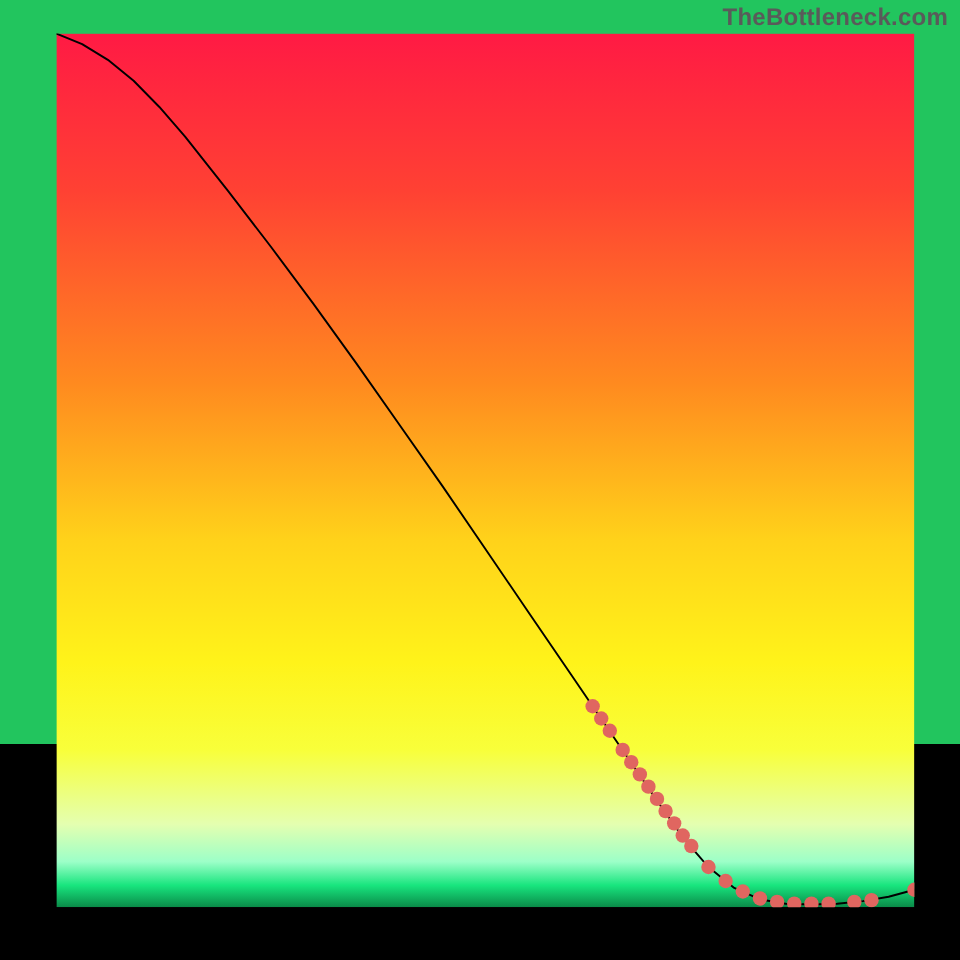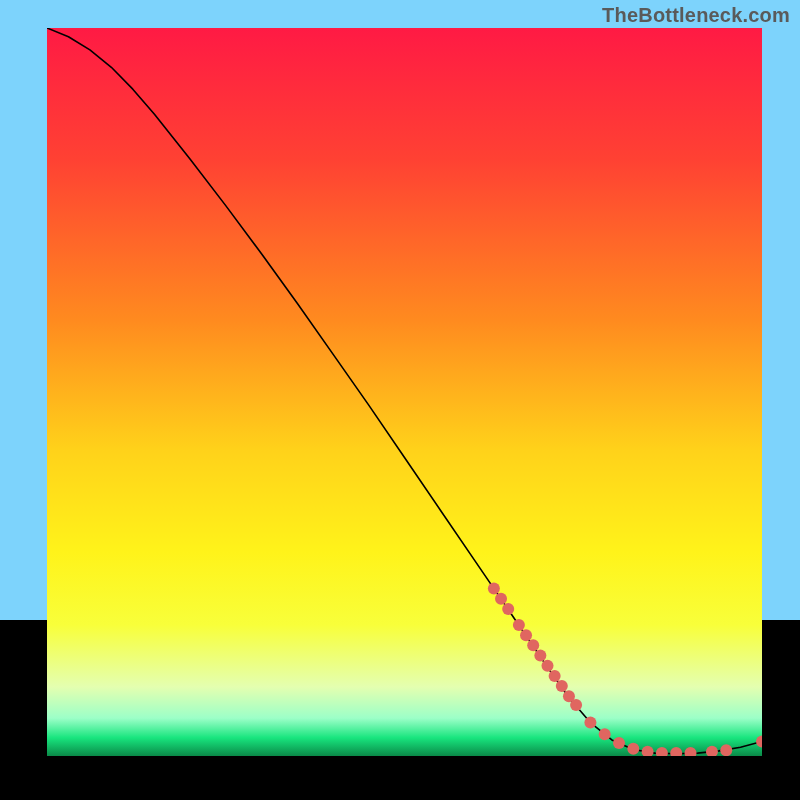--- a/index.html
+++ b/index.html
@@ -1,21 +1,21 @@
 <!DOCTYPE html>
 <html><head>
 <meta charset="utf-8">
 <style>
   * { margin: 0; padding: 0; box-sizing: border-box; }
   html, body { width: 800px; height: 800px; background: #000; overflow: hidden; }
   .frame {
     position: relative;
     width: 800px;
     height: 620px;
-    background: #7dd3fc;
+    background: #22c55e;
   }
   .watermark {
     position: absolute;
     top: 4px;
     right: 10px;
     font-family: Arial, Helvetica, sans-serif;
     font-size: 20px;
     font-weight: 600;
     color: #5a5a5a;
     letter-spacing: 0.2px;

